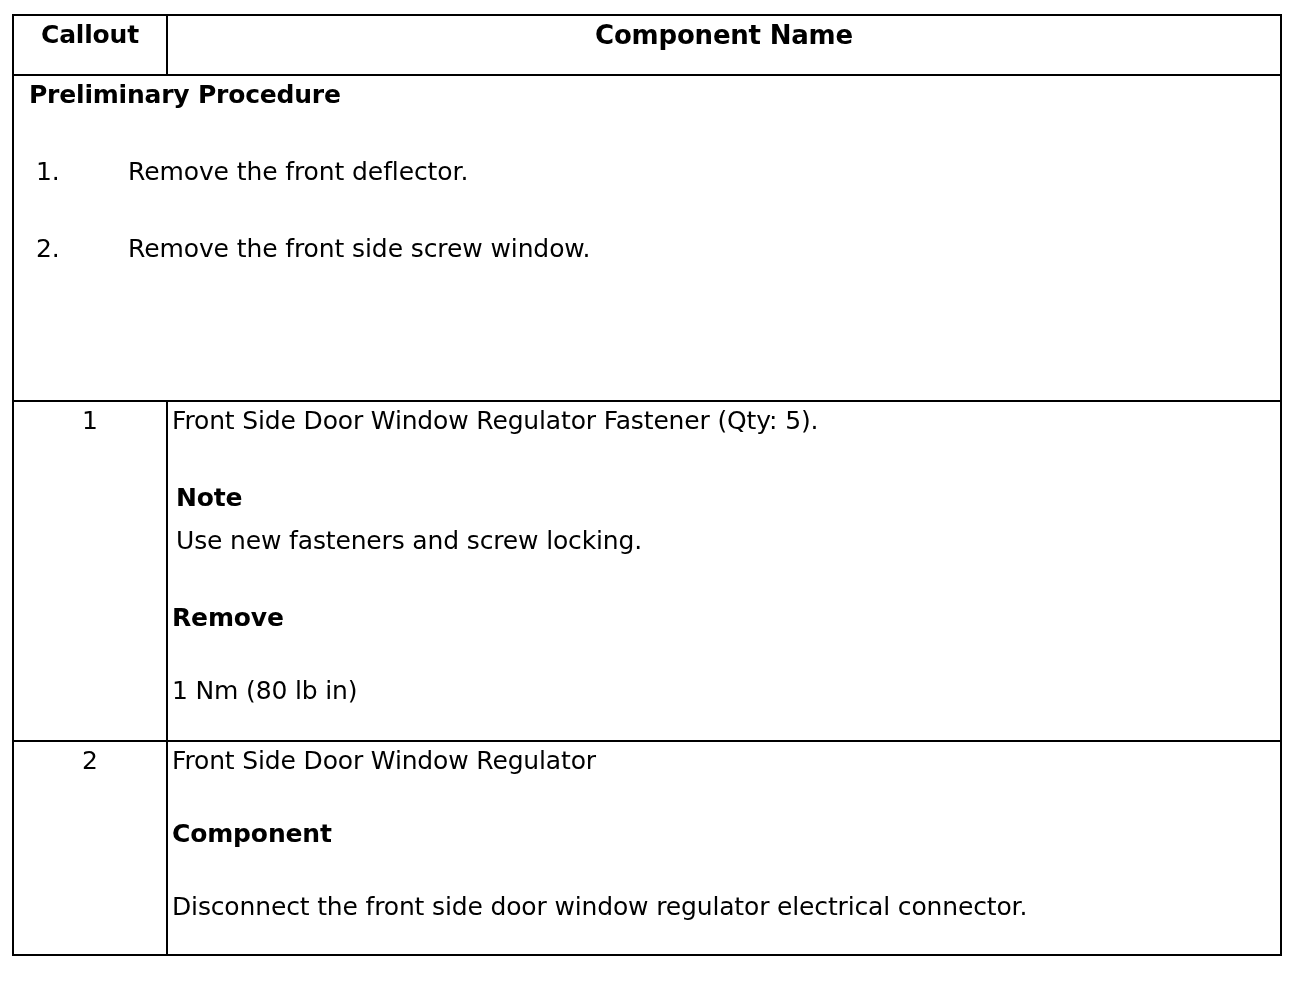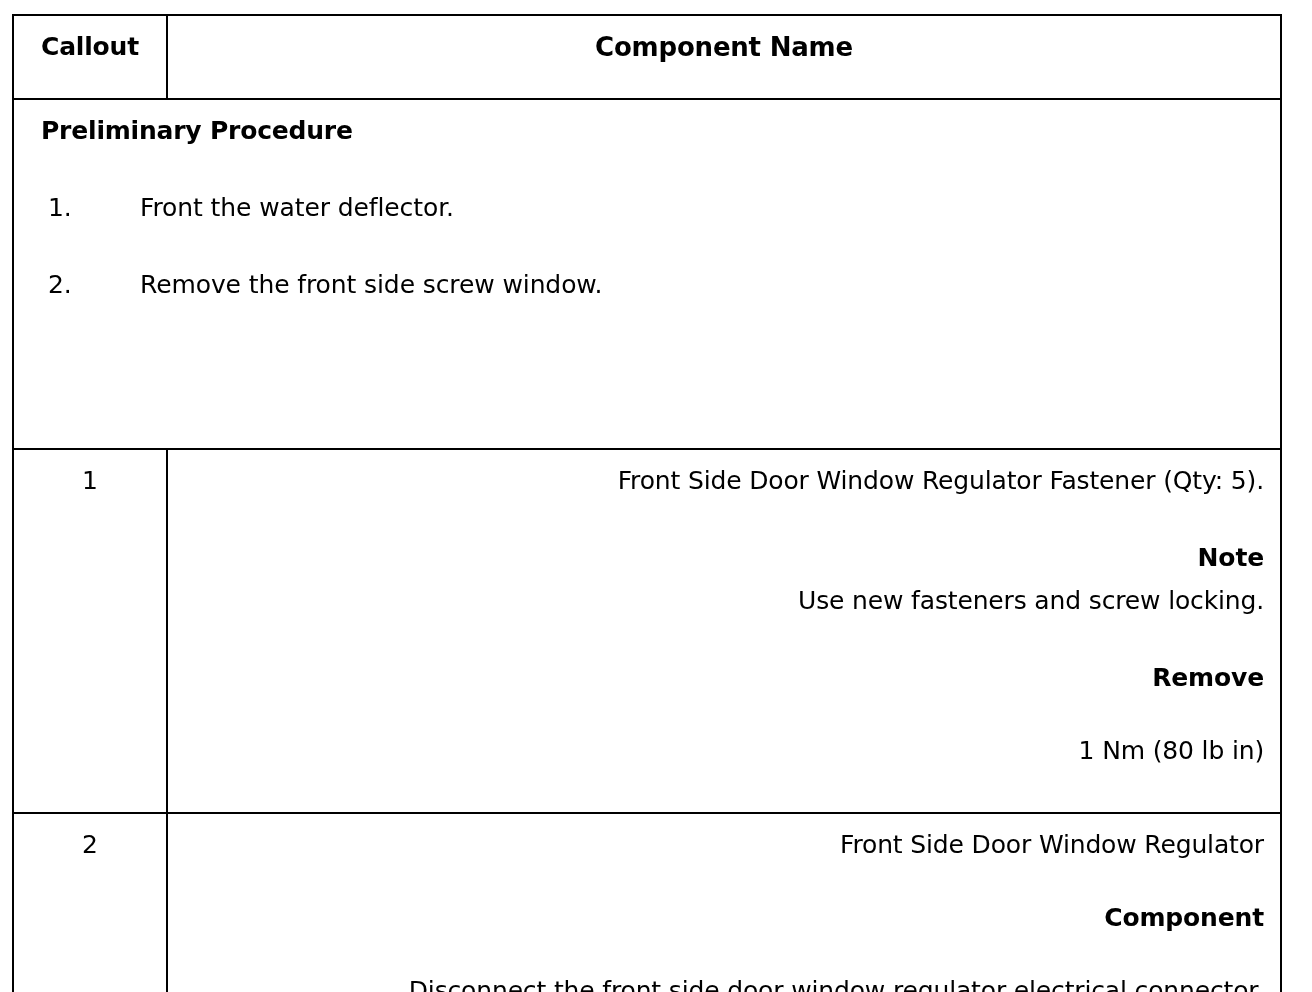--- a/index.html
+++ b/index.html
@@ -29,21 +29,21 @@
     width: 1268px;
     border-collapse: collapse;
     table-layout: fixed;
     background: #ffffff;
   }
 
   table.service-table td,
   table.service-table th {
     border: 2px solid #000000;
     vertical-align: top;
-    padding: 16px;
+    padding: 4px;
     background: #ffffff;
   }
 
   col.c-callout { width: 154px; }
   col.c-name    { width: 1114px; }
 
   
   .hdr-cell {
     height: 50px;
     text-align: center;
@@ -93,24 +93,23 @@
   }
 
   
   .desc-cell {
     padding: 10px 12px 12px 12px;
   }
   .desc-line {
     font-size: 25px;
     letter-spacing: -0.15px;
     white-space: nowrap;
-    text-align: right;
   }
   .desc-line.bold { font-weight: bold; }
-  .desc-indent { padding-left: 4px; margin-left: 35px; }
+  .desc-indent { padding-left: 4px; }
 
   .gap-lg { height: 48px; }
   .gap-md { height: 44px; }
   .gap-sm { height: 14px; }
 
   .row1-cell { height: 330px; }
   .row2-cell { height: 204px; }
 </style>
 </head>
 <body>
@@ -131,21 +130,21 @@
     </thead>
 
     <tbody>
 
       <tr>
         <td class="prelim-cell" colspan="2">
           <div class="prelim-title">Preliminary Procedure</div>
           <ul class="prelim-list">
             <li class="prelim-item">
               <span class="prelim-num">1.</span>
-              <span class="prelim-text">Front the water deflector.</span>
+              <span class="prelim-text">Remove the front deflector.</span>
             </li>
             <li class="prelim-item">
               <span class="prelim-num">2.</span>
               <span class="prelim-text">Remove the front side screw window.</span>
             </li>
           </ul>
         </td>
       </tr>
 
       <tr>

